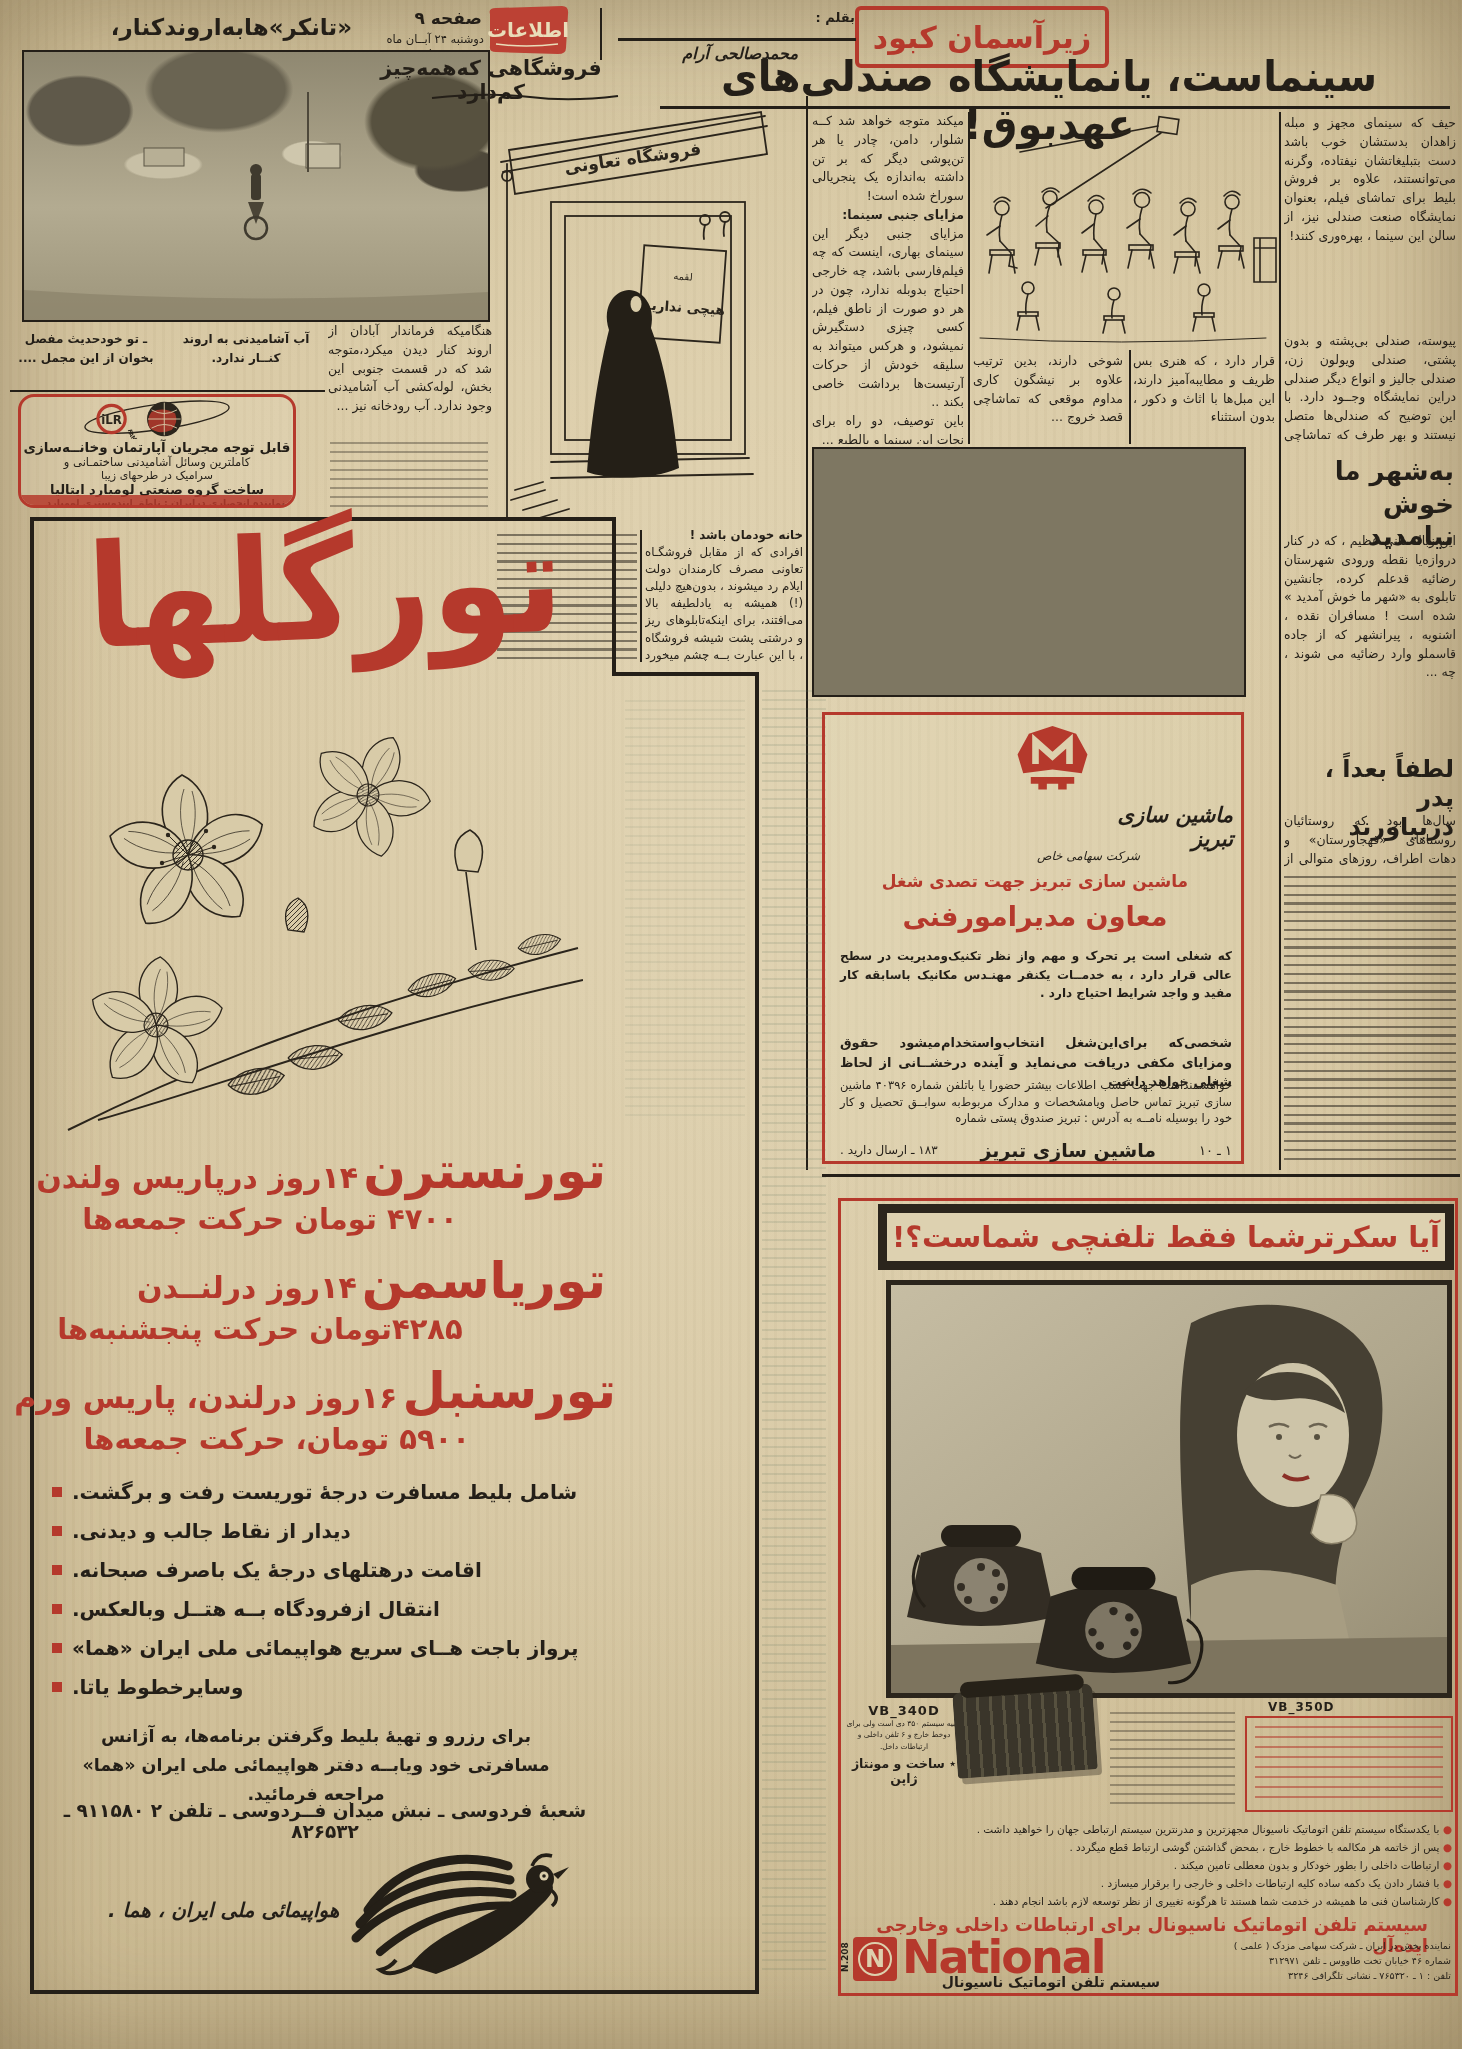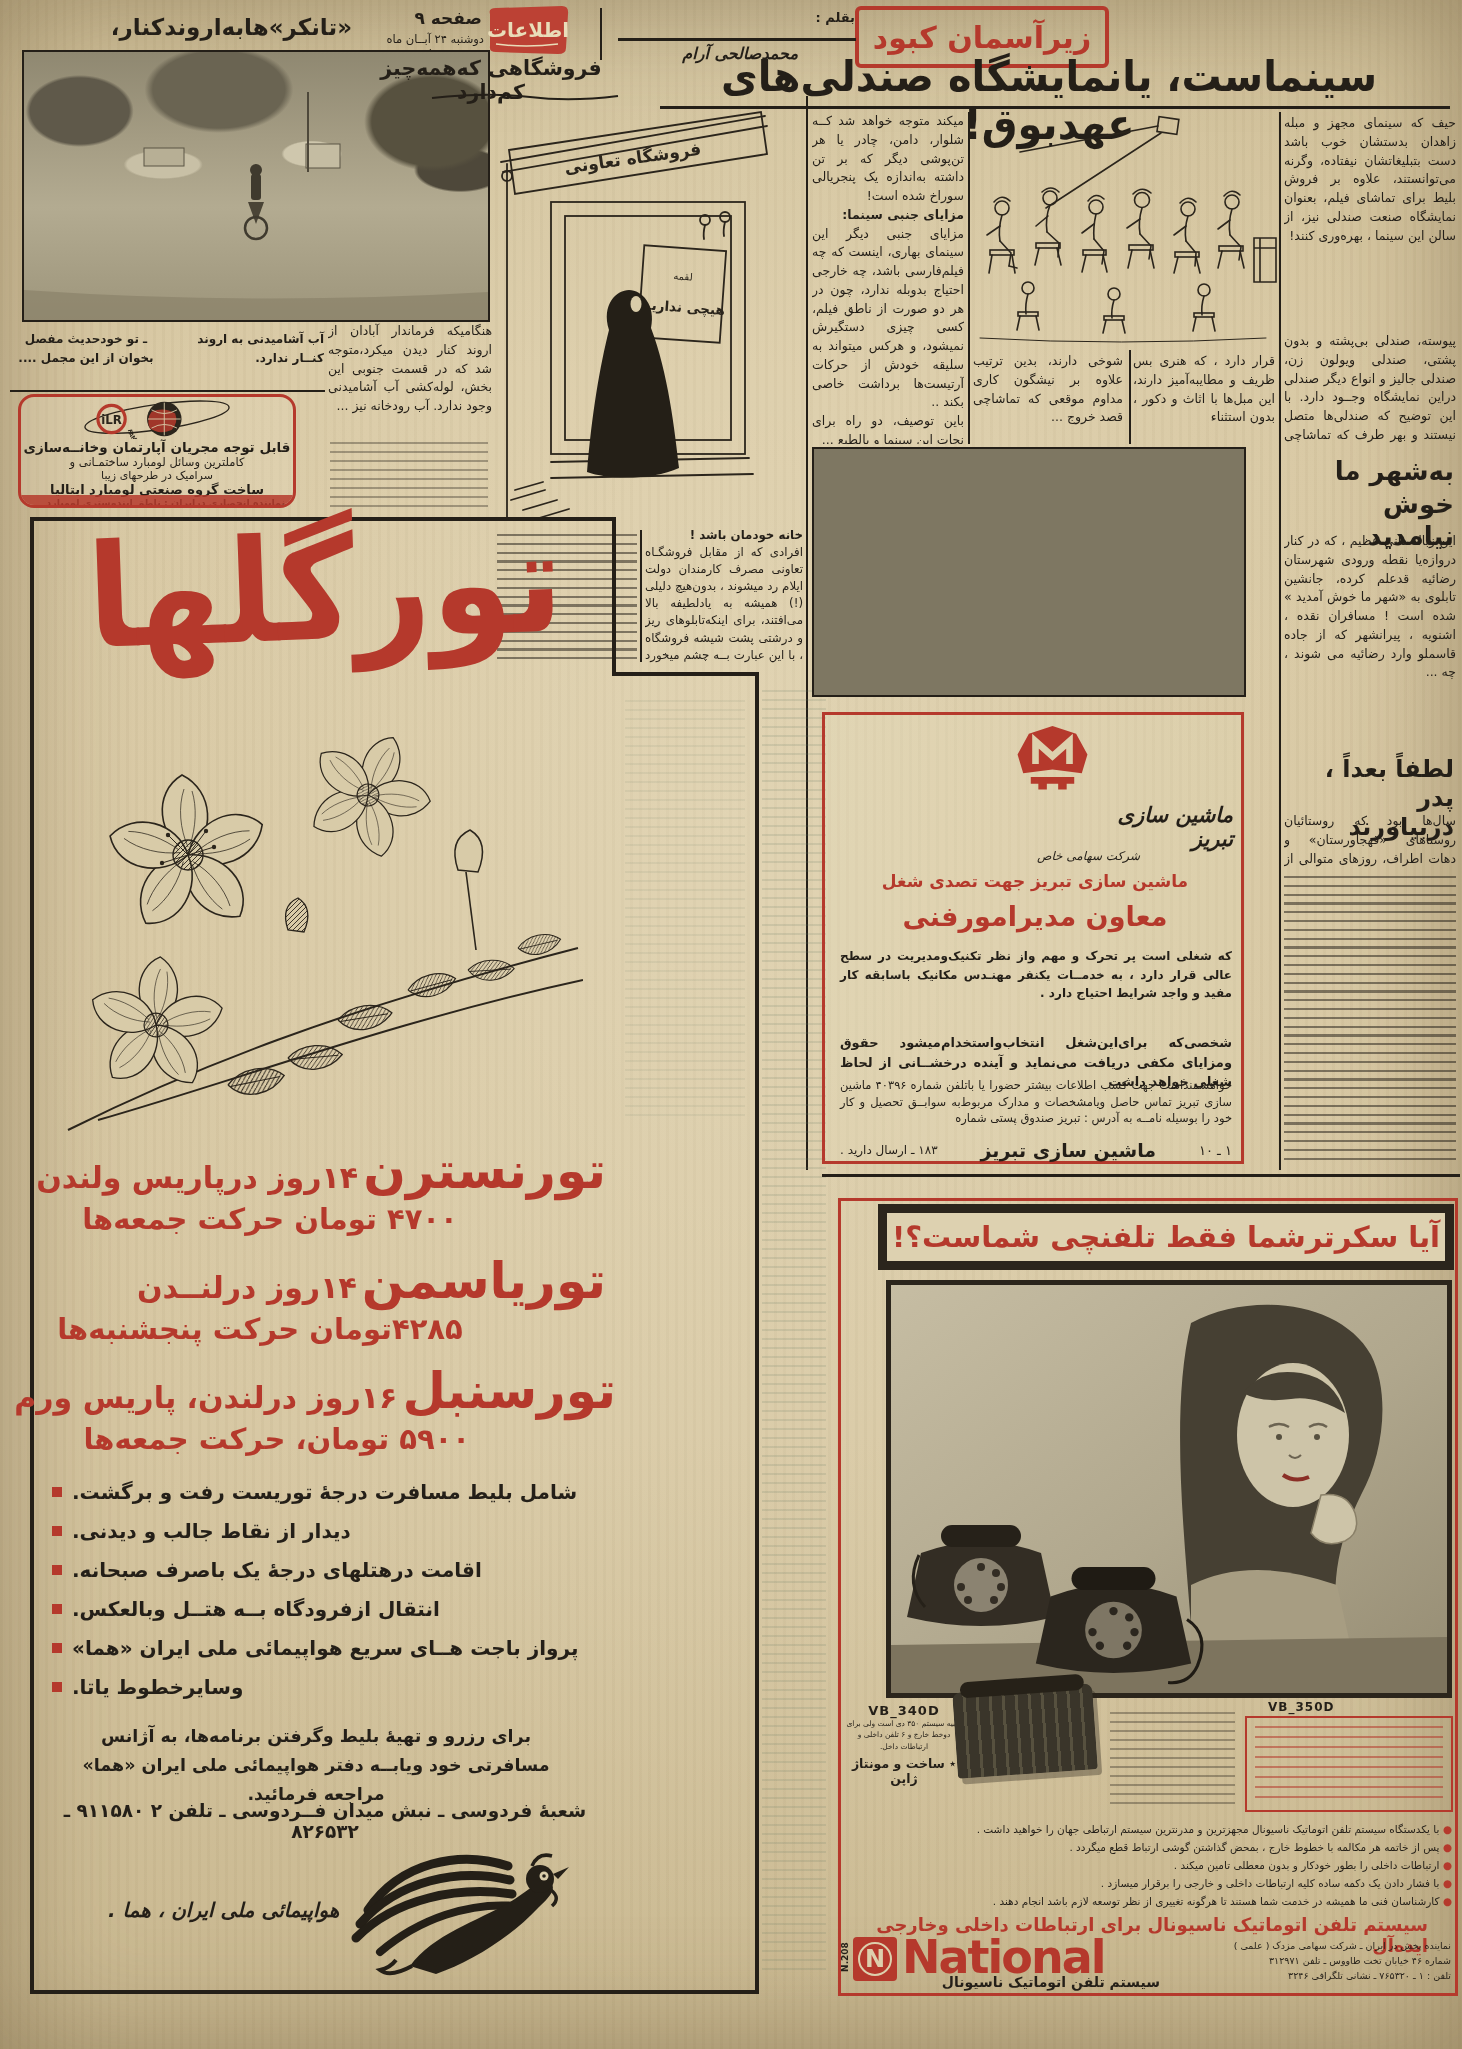--- a/index.html
+++ b/index.html
@@ -185,42 +185,42 @@
         <rect x="227" y="122" width="10" height="26" rx="3"></rect>
         <path d="M224 150 l8 22 l8 -22 z" fill="#4a4436"></path>
         <circle cx="232" cy="176" r="11" fill="none" stroke="#3f3a2e" stroke-width="2.5"></circle>
       </g>
       <rect x="282" y="92" width="34" height="24" fill="#c4bca2" stroke="#5a5444"></rect>
       <rect x="120" y="96" width="40" height="18" fill="#b7af95" stroke="#5a5444"></rect>
       <line x1="284" y1="40" x2="284" y2="120" stroke="#4e483a" stroke-width="2"></line>
       <path d="M0 238 q230 16 464 2 l0 30 l-464 0 z" fill="#8a826a" opacity=".7"></path>
     </svg>
   </div>
-  <div class="abs rtl b" style="left:168px;top:330px;width:156px;font-size:12px;line-height:1.6;text-align:right;">آب آشامیدنی به اروند کنــار ندارد.</div>
+  <div class="abs rtl b" style="left:168px;top:330px;width:156px;font-size:12px;line-height:1.6;text-align:center;">آب آشامیدنی به اروند کنــار ندارد.</div>
   <div class="abs rtl b c" style="left:10px;top:330px;width:152px;font-size:12px;line-height:1.6;">ـ تو خودحدیث مفصل بخوان از این مجمل ....</div>
   <div class="abs rule" style="left:10px;top:390px;width:315px;height:2px;"></div>
 
   <div class="abs rtl j smalltxt" style="left:328px;top:322px;width:164px;height:190px;overflow:hidden;">هنگامیکه فرماندار آبادان از اروند کنار دیدن میکرد،متوجه شد که در قسمت جنوبی این بخش، لوله‌کشی آب آشامیدنی وجود ندارد. آب رودخانه نیز ...</div>
   <div class="abs fake2" style="left:330px;top:442px;width:158px;height:70px;"></div>
 
   <div class="abs" style="left:18px;top:394px;width:278px;height:114px;border:3px solid var(--red);border-radius:16px;box-sizing:border-box;overflow:hidden;background:rgba(230,220,190,.25);">
     <svg style="display:block;margin:2px auto 0;" width="176" height="40" viewBox="0 0 176 44">
       <ellipse cx="88" cy="20" rx="80" ry="14" fill="none" stroke="#2b251c" stroke-width="1.5" transform="rotate(-8 88 20)"></ellipse>
       <circle cx="96" cy="22" r="19" fill="#2b251c"></circle>
       <path d="M82 14 q14 -6 26 2 q4 10 -4 18 q-14 6 -24 -2 q-4 -10 2 -18" fill="#b5392c" opacity=".85"></path>
       <path d="M78 22 h36 M96 4 v36 M82 12 q14 8 28 0 M82 32 q14 -8 28 0" stroke="#d9cca9" stroke-width="1" fill="none"></path>
       <circle cx="38" cy="22" r="15" fill="none" stroke="#b5392c" stroke-width="3.5"></circle>
       <text x="38" y="27" text-anchor="middle" font-size="13" font-weight="bold" fill="#2b251c" font-family="DejaVu Sans">iLR</text>
       <defs>
           <path id="arcw" d="M56 34 A52 30 0 0 0 162 30" fill="none"></path>
         </defs>
       <text font-size="6.5" font-weight="bold" fill="#2b251c" font-family="DejaVu Sans"><textPath href="#arcw">FAMOUS ALL OVER THE WORLD</textPath></text>
     </svg>
     <div class="rtl b c" style="font-size:13.5px;">قابل توجه مجریان آپارتمان وخانــه‌سازی</div>
-    <div class="rtl c" style="font-size:11.5px;">کاملترین وسائل لومبارد ساختمـانی و</div>
+    <div class="rtl c" style="font-size:11.5px;">کاملترین وسائل آشامیدنی ساختمـانی و</div>
     <div class="rtl c" style="font-size:11px;">سرامیک در طرحهای زیبا</div>
     <div class="rtl b c" style="font-size:13px;">ساخت گروه صنعتی لومبارد ایتالیا</div>
     <div class="rtl b" style="font-size:9.5px;display:flex;justify-content:space-between;padding:0 8px;">
       <span>نماینده انحصاری درایران : ناطق ایندوستری لومبارد</span>
     </div>
 
     <div style="position:absolute;left:0;bottom:0;width:100%;height:10px;background:var(--red);opacity:.85;"></div>
   </div>
 
   <div class="abs rtl b" style="left:360px;top:56px;width:262px;font-size:20.5px;text-align:center;">فروشگاهی که‌همه‌چیز کم‌دارد</div>

